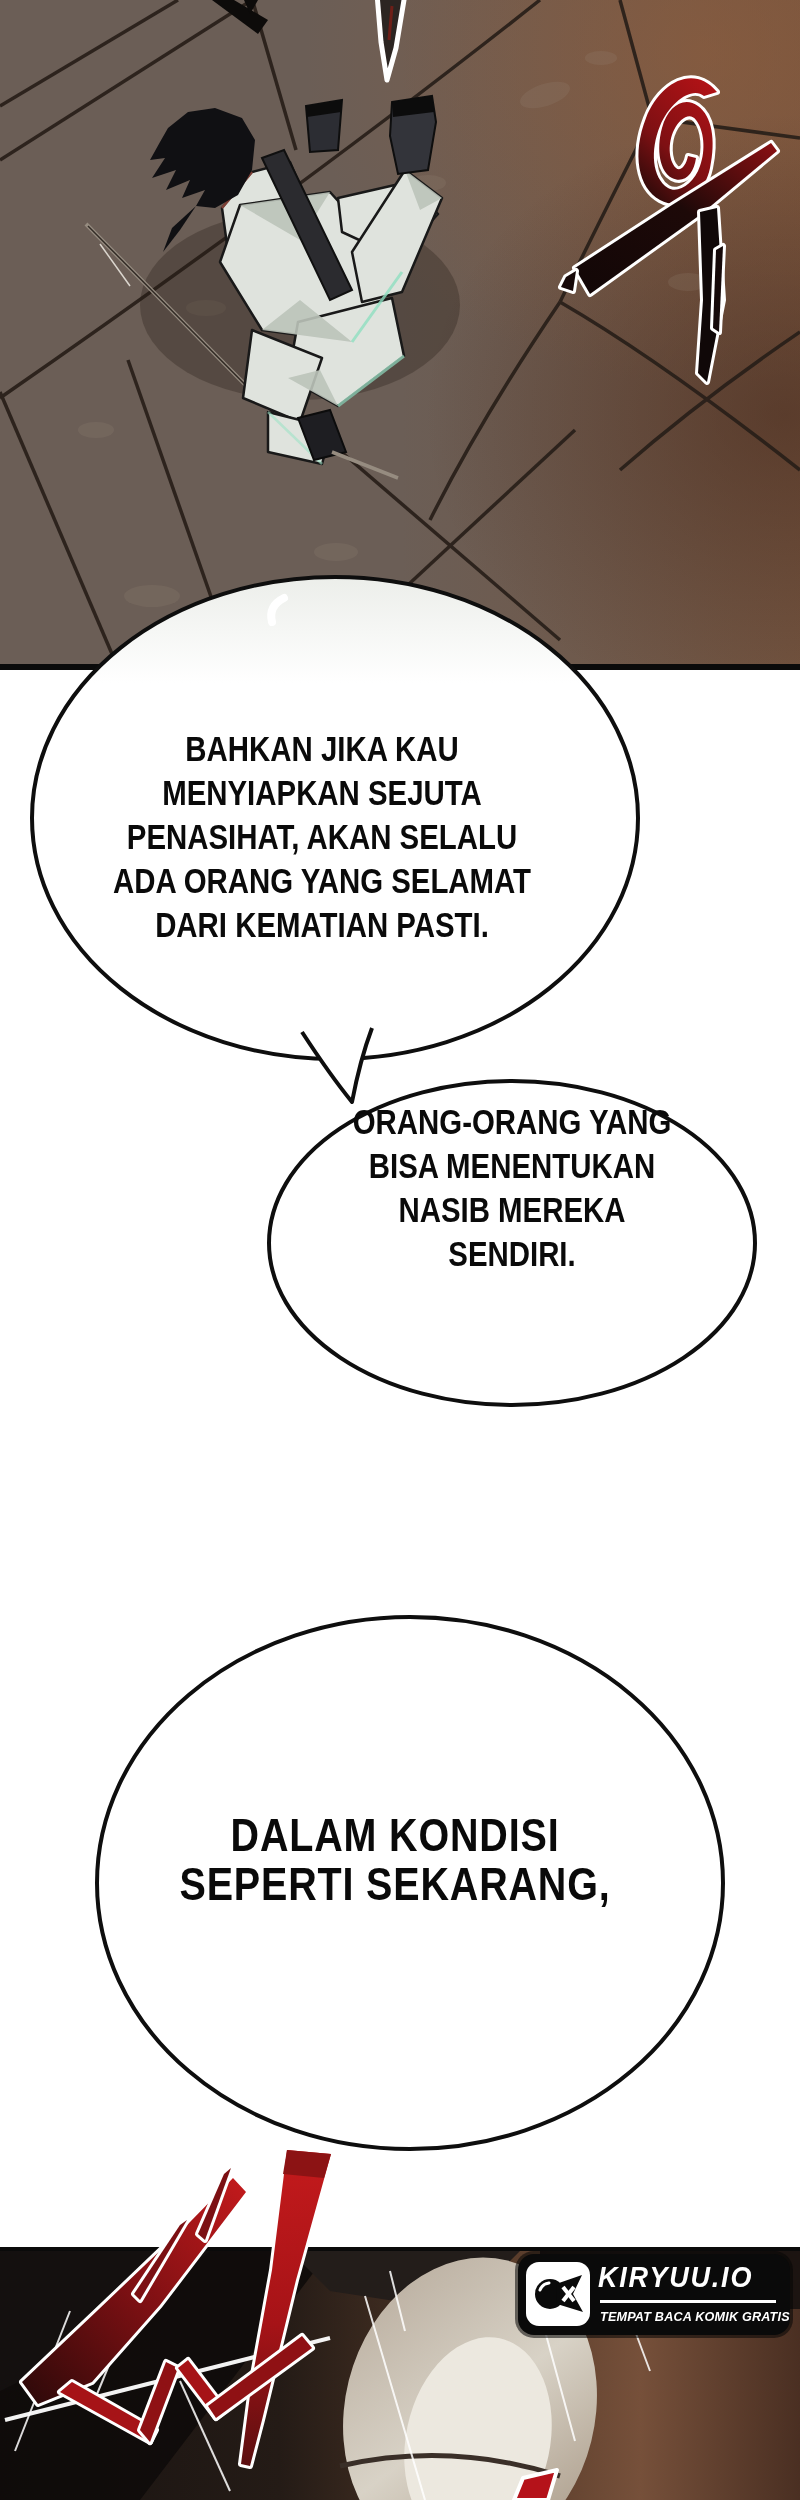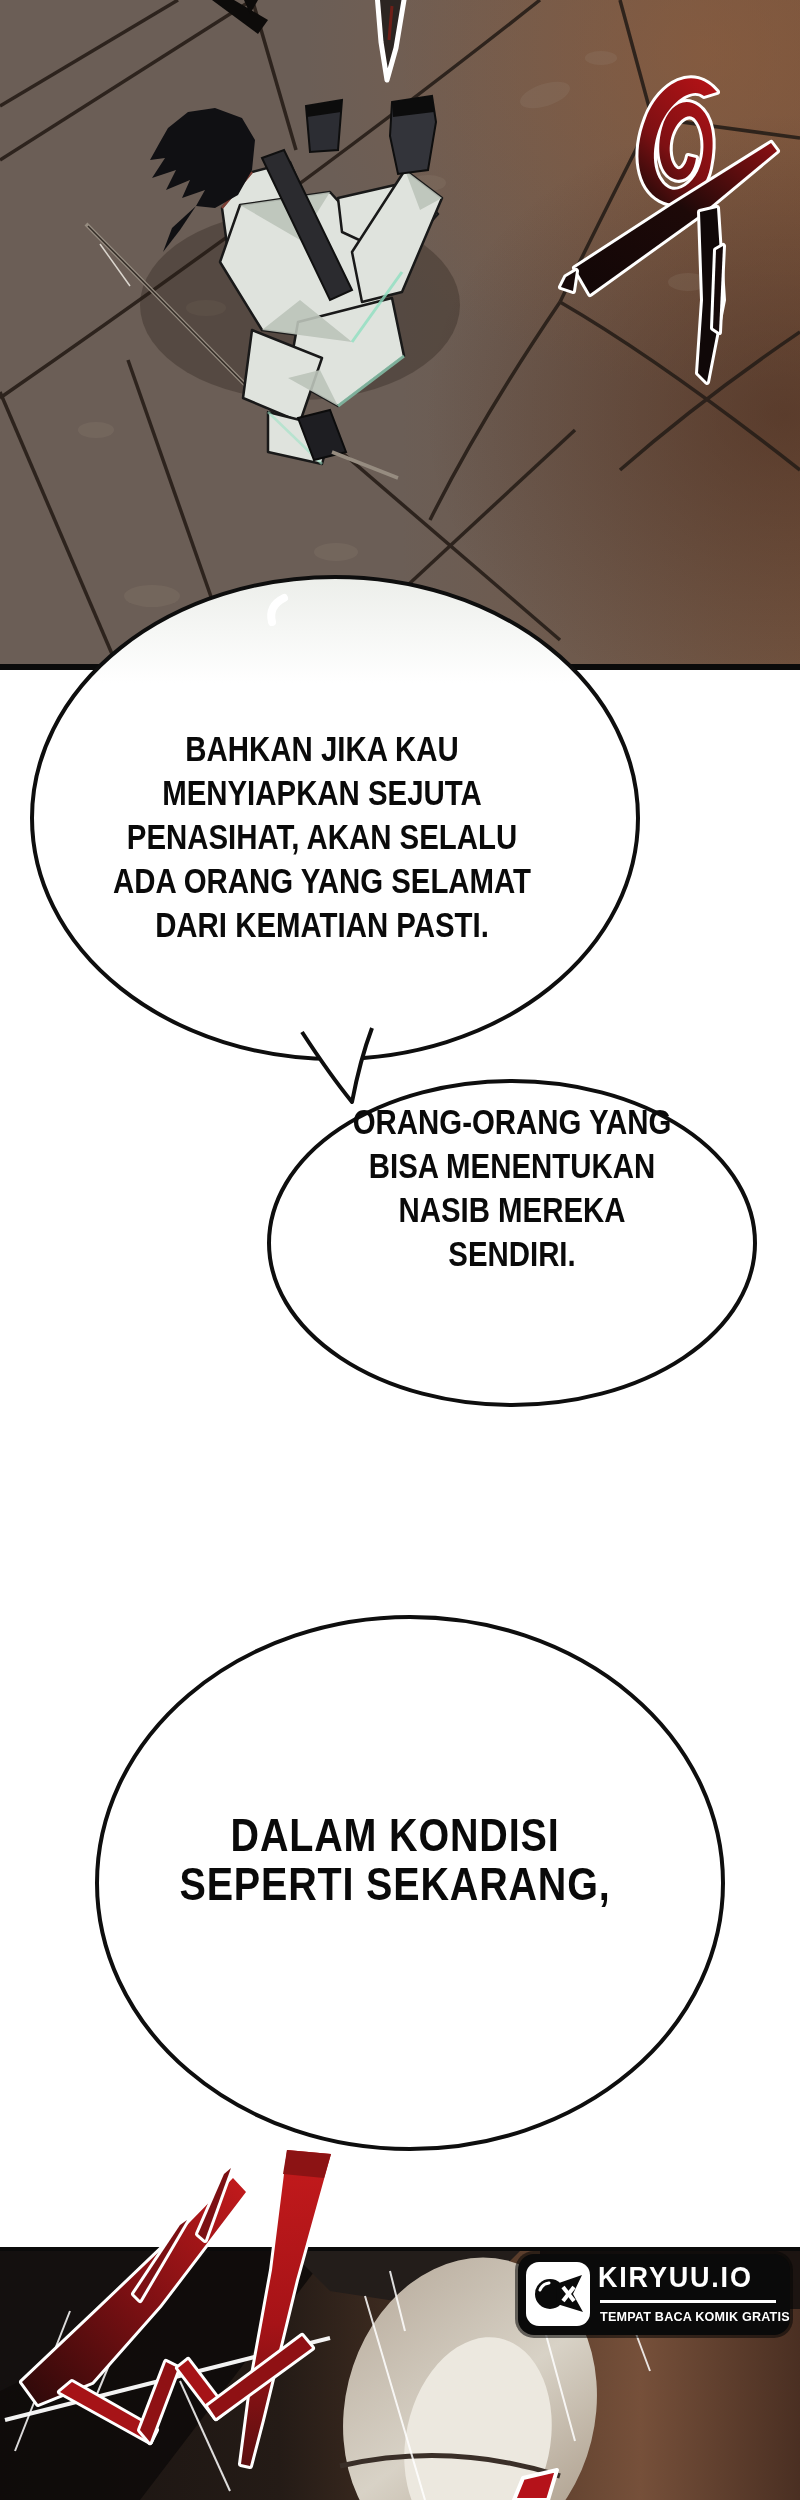--- a/index.html
+++ b/index.html
@@ -11,21 +11,21 @@
   .btext{position:absolute;text-align:center;font-weight:700;color:#0a0a0a;
          transform:scaleX(0.84);transform-origin:center top;z-index:30;}
   .b1{left:22px;top:727px;width:600px;font-size:35px;line-height:44px;}
   .b2{left:232px;top:1100px;width:560px;font-size:35px;line-height:44px;}
   .b3{left:65px;top:1810px;width:660px;font-size:47px;line-height:49px;letter-spacing:1px;}
   .btext div{white-space:nowrap;}
   
   .panel-top{left:0;top:0;width:800px;height:670px;z-index:1;}
   .bubble-layer{left:0;top:0;width:800px;height:2500px;z-index:20;pointer-events:none;}
   .panel-bottom{left:0;top:2247px;width:800px;height:253px;z-index:5;background:#17110e;
-                border-top:4px solid #0a0a0a;box-sizing:border-box;}
+                border-top:4px solid #0a0a0a;box-sizing:border-box;font-style:italic;}
   .sfx-red{left:0;top:2130px;width:360px;height:370px;z-index:40;}
   
   .wm{position:absolute;left:518px;top:3px;width:272px;height:81px;background:#0a0a0a;
       border-radius:16px;z-index:10;box-shadow:0 0 0 3px rgba(5,5,5,0.55);}
   .wm-icon{position:absolute;left:8px;top:8px;width:64px;height:64px;background:#ffffff;
            border-radius:13px;}
   .wm-title{position:absolute;left:80px;top:6px;width:190px;font-size:30px;font-weight:700;
             color:#ffffff;transform:scaleX(0.9);transform-origin:left top;letter-spacing:2px;
             white-space:nowrap;}
   .wm-rule{position:absolute;left:82px;top:46px;width:176px;height:3px;background:#ffffff;}

